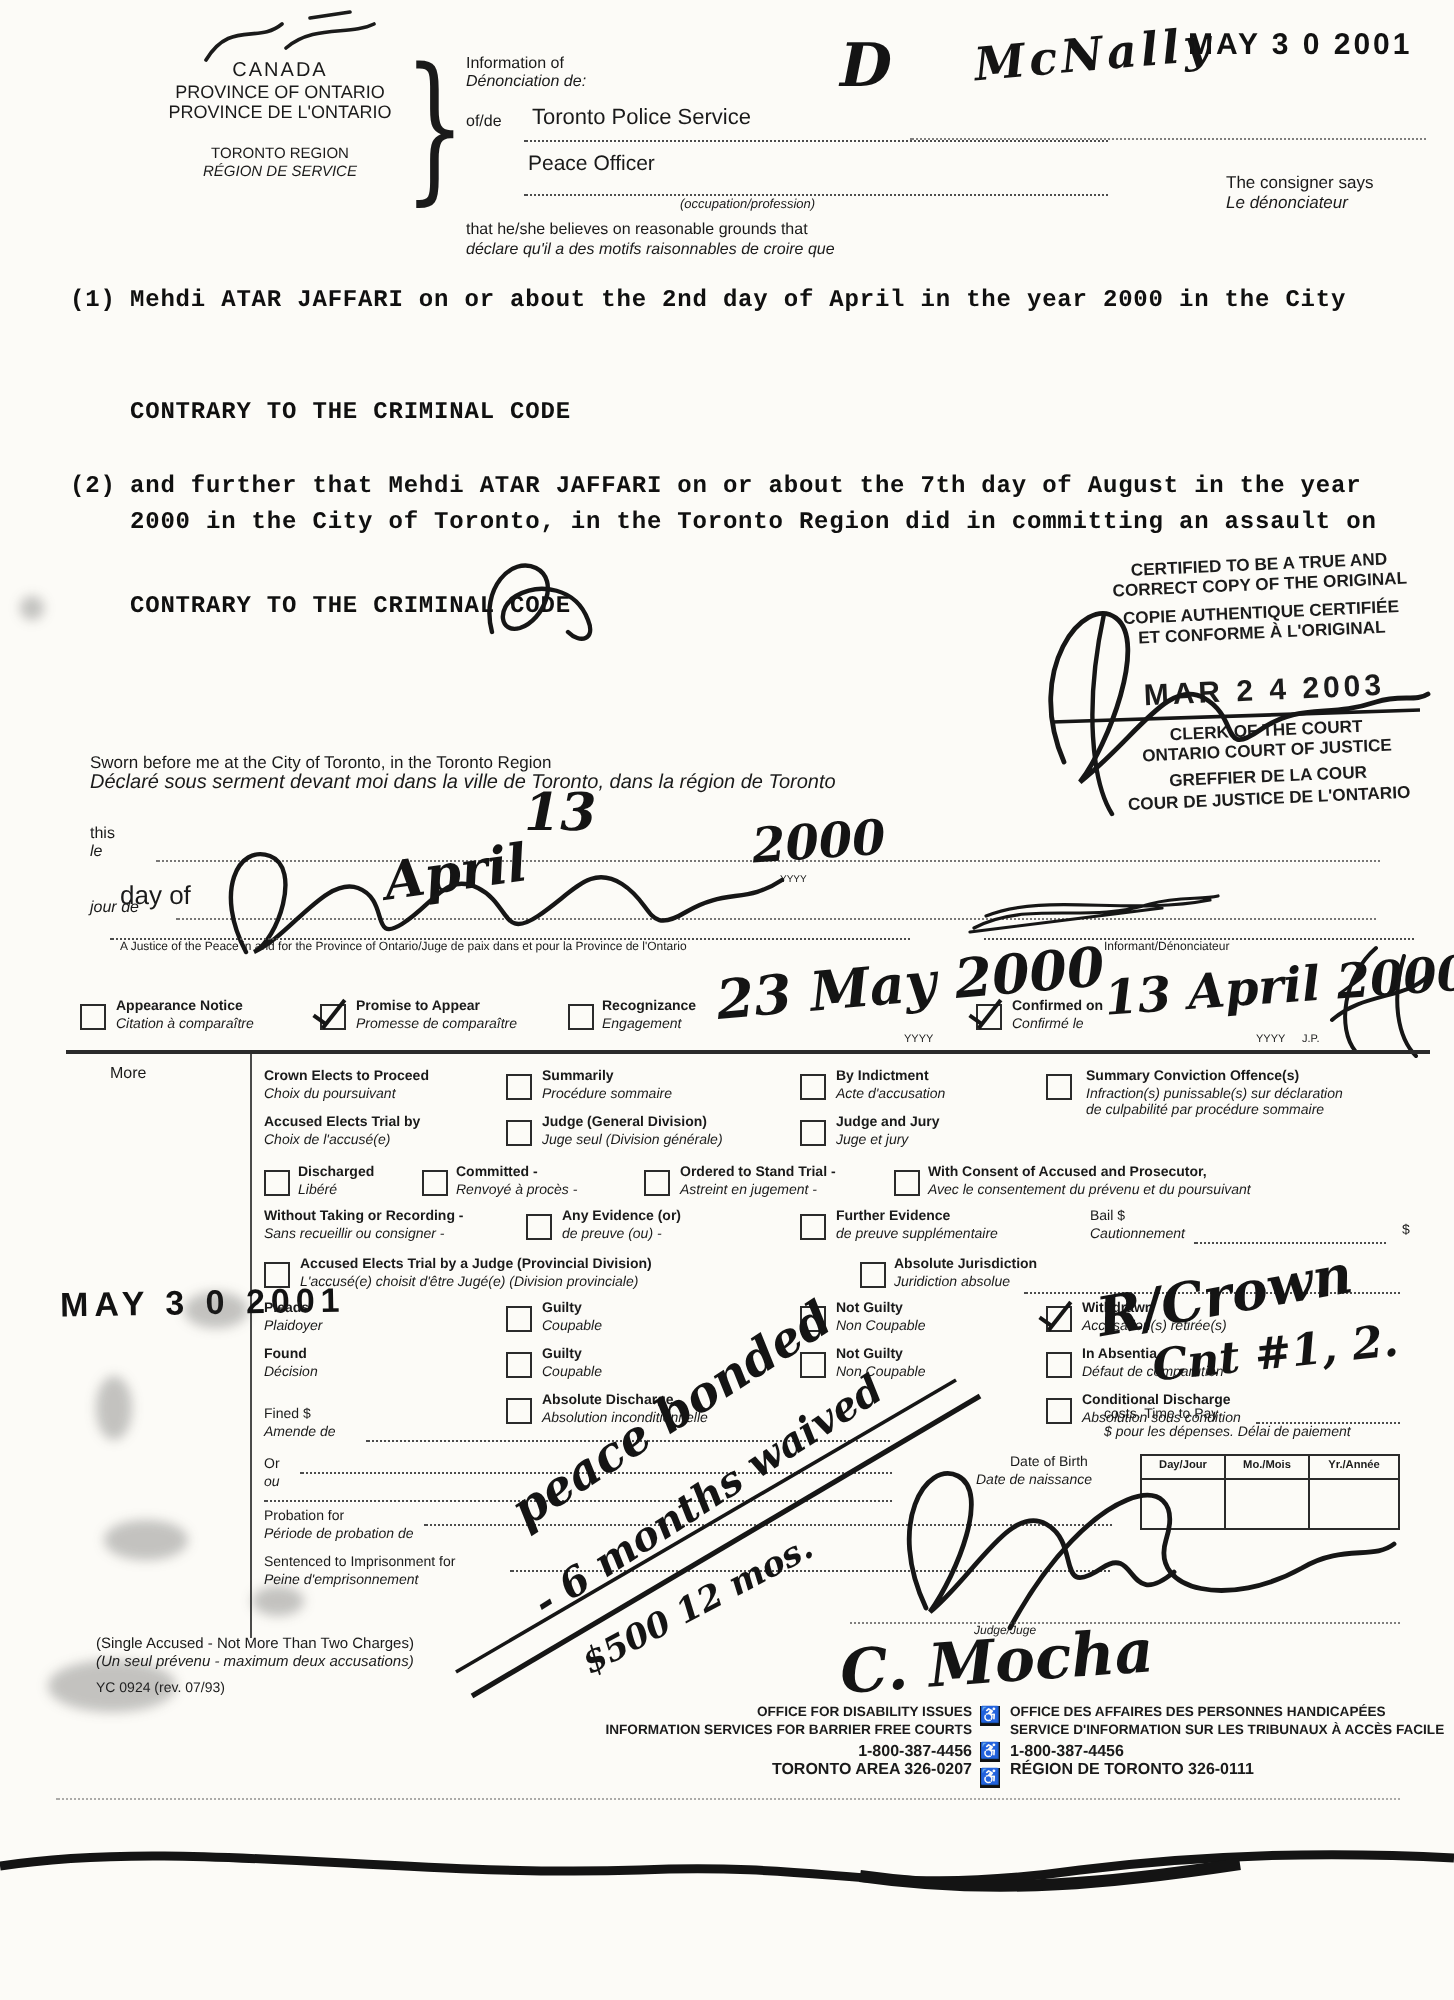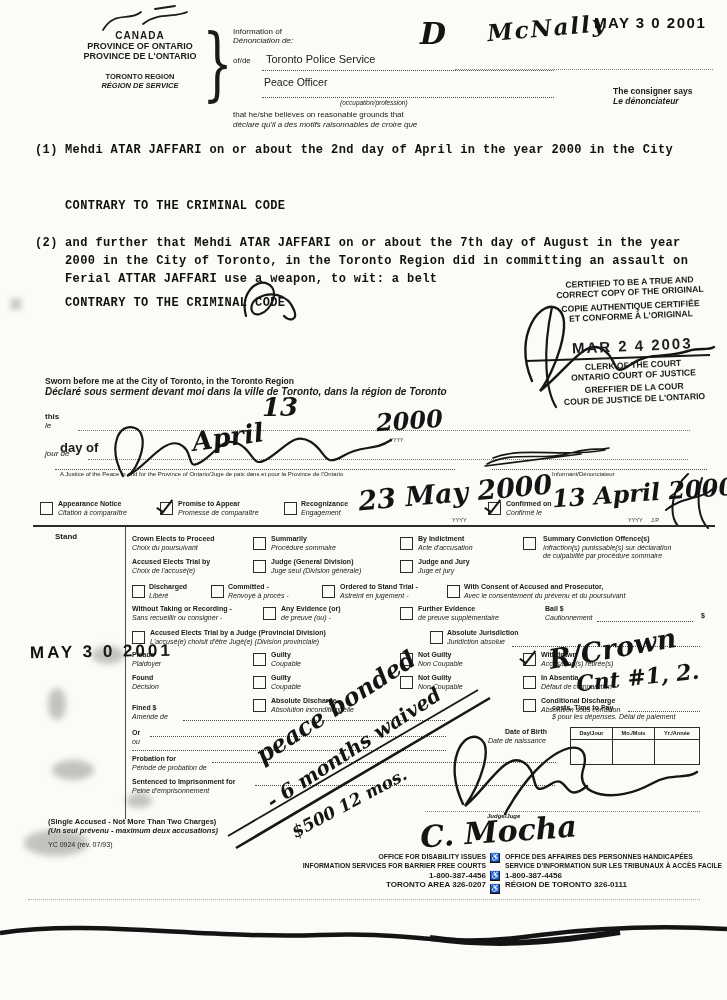--- a/index.html
+++ b/index.html
@@ -1,20 +1,20 @@
 <!DOCTYPE html>
 <html><head>
 <meta charset="utf-8">
 <style>
   html,body{margin:0;padding:0;background:#d8d8d4;}
   .paper{position:relative;width:727px;height:1000px;margin:0 auto;background:#fcfbf7;
          font-family:"Liberation Sans",sans-serif;color:#1a1a1a;overflow:hidden;}
   .abs{position:absolute;white-space:nowrap;}
   .ctr{text-align:center;}
-  .b{font-weight:bold;}
+  .b{font-weight:normal;}
   .i{font-style:italic;}
   .pair .en{display:block;font-weight:bold;font-size:7px;line-height:8.6px;}
   .pair .fr{display:block;font-style:italic;font-size:7px;line-height:8.6px;}
   .cb{position:absolute;width:11px;height:11px;border:1.3px solid #2b2b2b;}
   .cb.checked::before{content:"";position:absolute;left:-3px;top:3px;width:18px;height:2.4px;
        background:#161616;transform:rotate(-52deg);}
   .cb.checked::after{content:"";position:absolute;left:-5px;top:6px;width:8px;height:2.2px;
        background:#161616;transform:rotate(35deg);}
   .dots{position:absolute;border-bottom:1.2px dotted #4c4c4c;height:1px;}
   .solid{position:absolute;background:#2b2b2b;}
@@ -71,21 +71,20 @@
   <div class="hw" style="left:420px;top:16px;font-size:30px">D</div>
   <div class="hw" style="left:487px;top:14px;font-size:23px;letter-spacing:2px;transform:rotate(-5deg)">McNally</div>
   <div class="stampt" style="left:594px;top:14px;font-size:15px;letter-spacing:1.5px">MAY 3 0 2001</div>
 
   <div class="tw" style="left:35px;top:143px">(1)</div>
   <div class="tw" style="left:65px;top:143px">Mehdi ATAR JAFFARI on or about the 2nd day of April in the year 2000 in the City</div>
   <div class="tw" style="left:65px;top:199px">CONTRARY TO THE CRIMINAL CODE</div>
   <div class="tw" style="left:35px;top:236px">(2)</div>
   <div class="tw" style="left:65px;top:236px">and further that Mehdi ATAR JAFFARI on or about the 7th day of August in the year</div>
   <div class="tw" style="left:65px;top:254px">2000 in the City of Toronto, in the Toronto Region did in committing an assault on</div>
-  <div class="tw" style="left:65px;top:272px">Ferial ATTAR JAFFARI use a weapon, to wit: a belt</div>
   <div class="tw" style="left:65px;top:296px">CONTRARY TO THE CRIMINAL CODE</div>
   <svg style="left:238px;top:276px" width="64" height="48" viewBox="0 0 64 48">
     <path d="M8,40 C2,18 18,2 30,8 C42,14 34,34 22,38 C12,41 10,28 20,22 C32,15 50,18 56,34 C60,44 52,46 46,40" fill="none" stroke="#161616" stroke-width="2.2" stroke-linecap="round"></path>
   </svg>
 
   <div class="certstamp">
     <div>CERTIFIED TO BE A TRUE AND</div>
     <div>CORRECT COPY OF THE ORIGINAL</div>
     <div style="margin-top:3px">COPIE AUTHENTIQUE CERTIFIÉE</div>
     <div>ET CONFORME À L'ORIGINAL</div>
@@ -147,21 +146,21 @@
     <span class="fr">Confirmé le</span>
   </div>
   <div class="hw" style="left:552px;top:478px;font-size:24px;transform:rotate(-4deg)">13 April 2000</div>
   <div class="abs" style="left:628px;top:517px;font-size:5.5px">YYYY</div>
   <div class="abs" style="left:651px;top:517px;font-size:5.5px">J.P.</div>
   <svg style="left:658px;top:470px" width="60" height="60" viewBox="0 0 60 60">
     <path d="M30,4 C14,18 10,44 20,56 M8,40 C24,26 44,30 56,18 M44,8 C38,28 40,48 50,58" fill="none" stroke="#161616" stroke-width="2" stroke-linecap="round"></path>
   </svg>
   <div class="solid" style="left:33px;top:525px;width:682px;height:1.6px"></div>
 
-  <div class="abs b" style="left:55px;top:532px;font-size:8px">Stand</div>
+  <div class="abs b" style="left:55px;top:532px;font-size:8px">More</div>
   <div class="solid" style="left:125px;top:527px;width:1.2px;height:292px;opacity:.85"></div>
   <div class="stampt" style="left:30px;top:642px;font-size:17px;letter-spacing:3px;transform:rotate(-1deg)">MAY 3 0 2001</div>
 
   <div class="abs pair" style="left:132px;top:535px">
     <span class="en">Crown Elects to Proceed</span>
     <span class="fr">Choix du poursuivant</span>
   </div>
   <div class="cb" style="left:253px;top:537px"></div>
   <div class="abs pair" style="left:271px;top:535px">
     <span class="en">Summarily</span>

